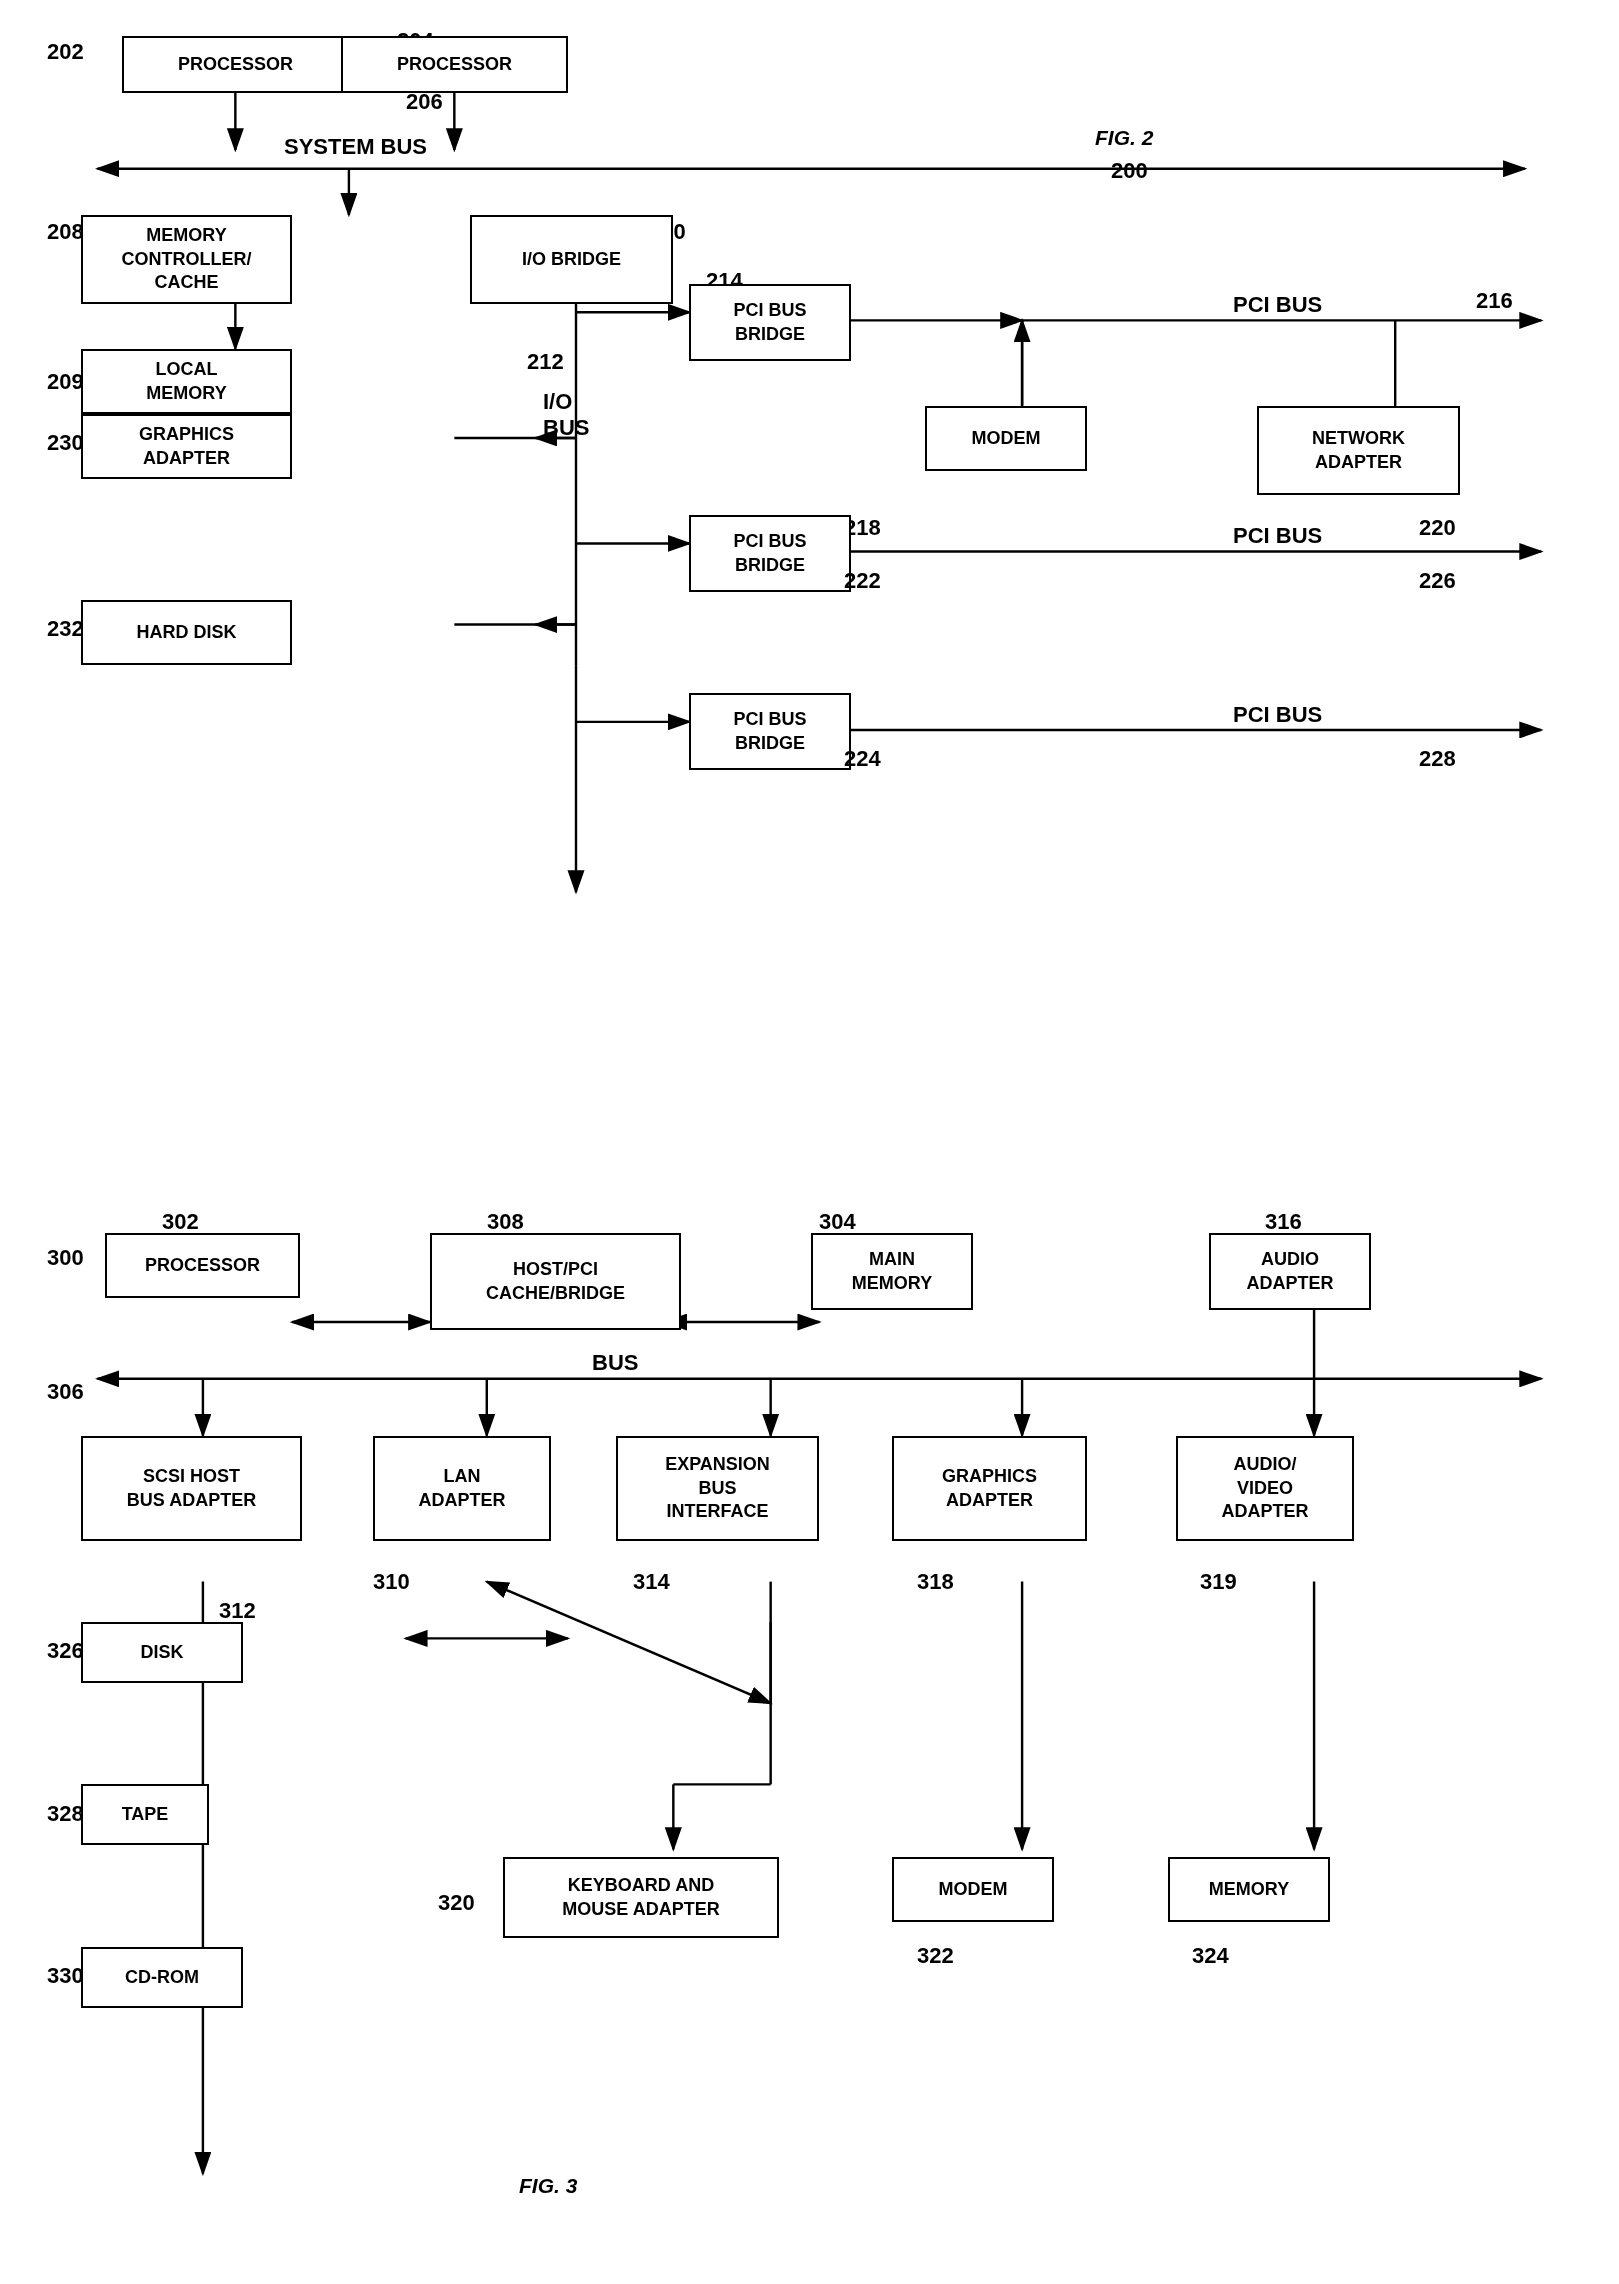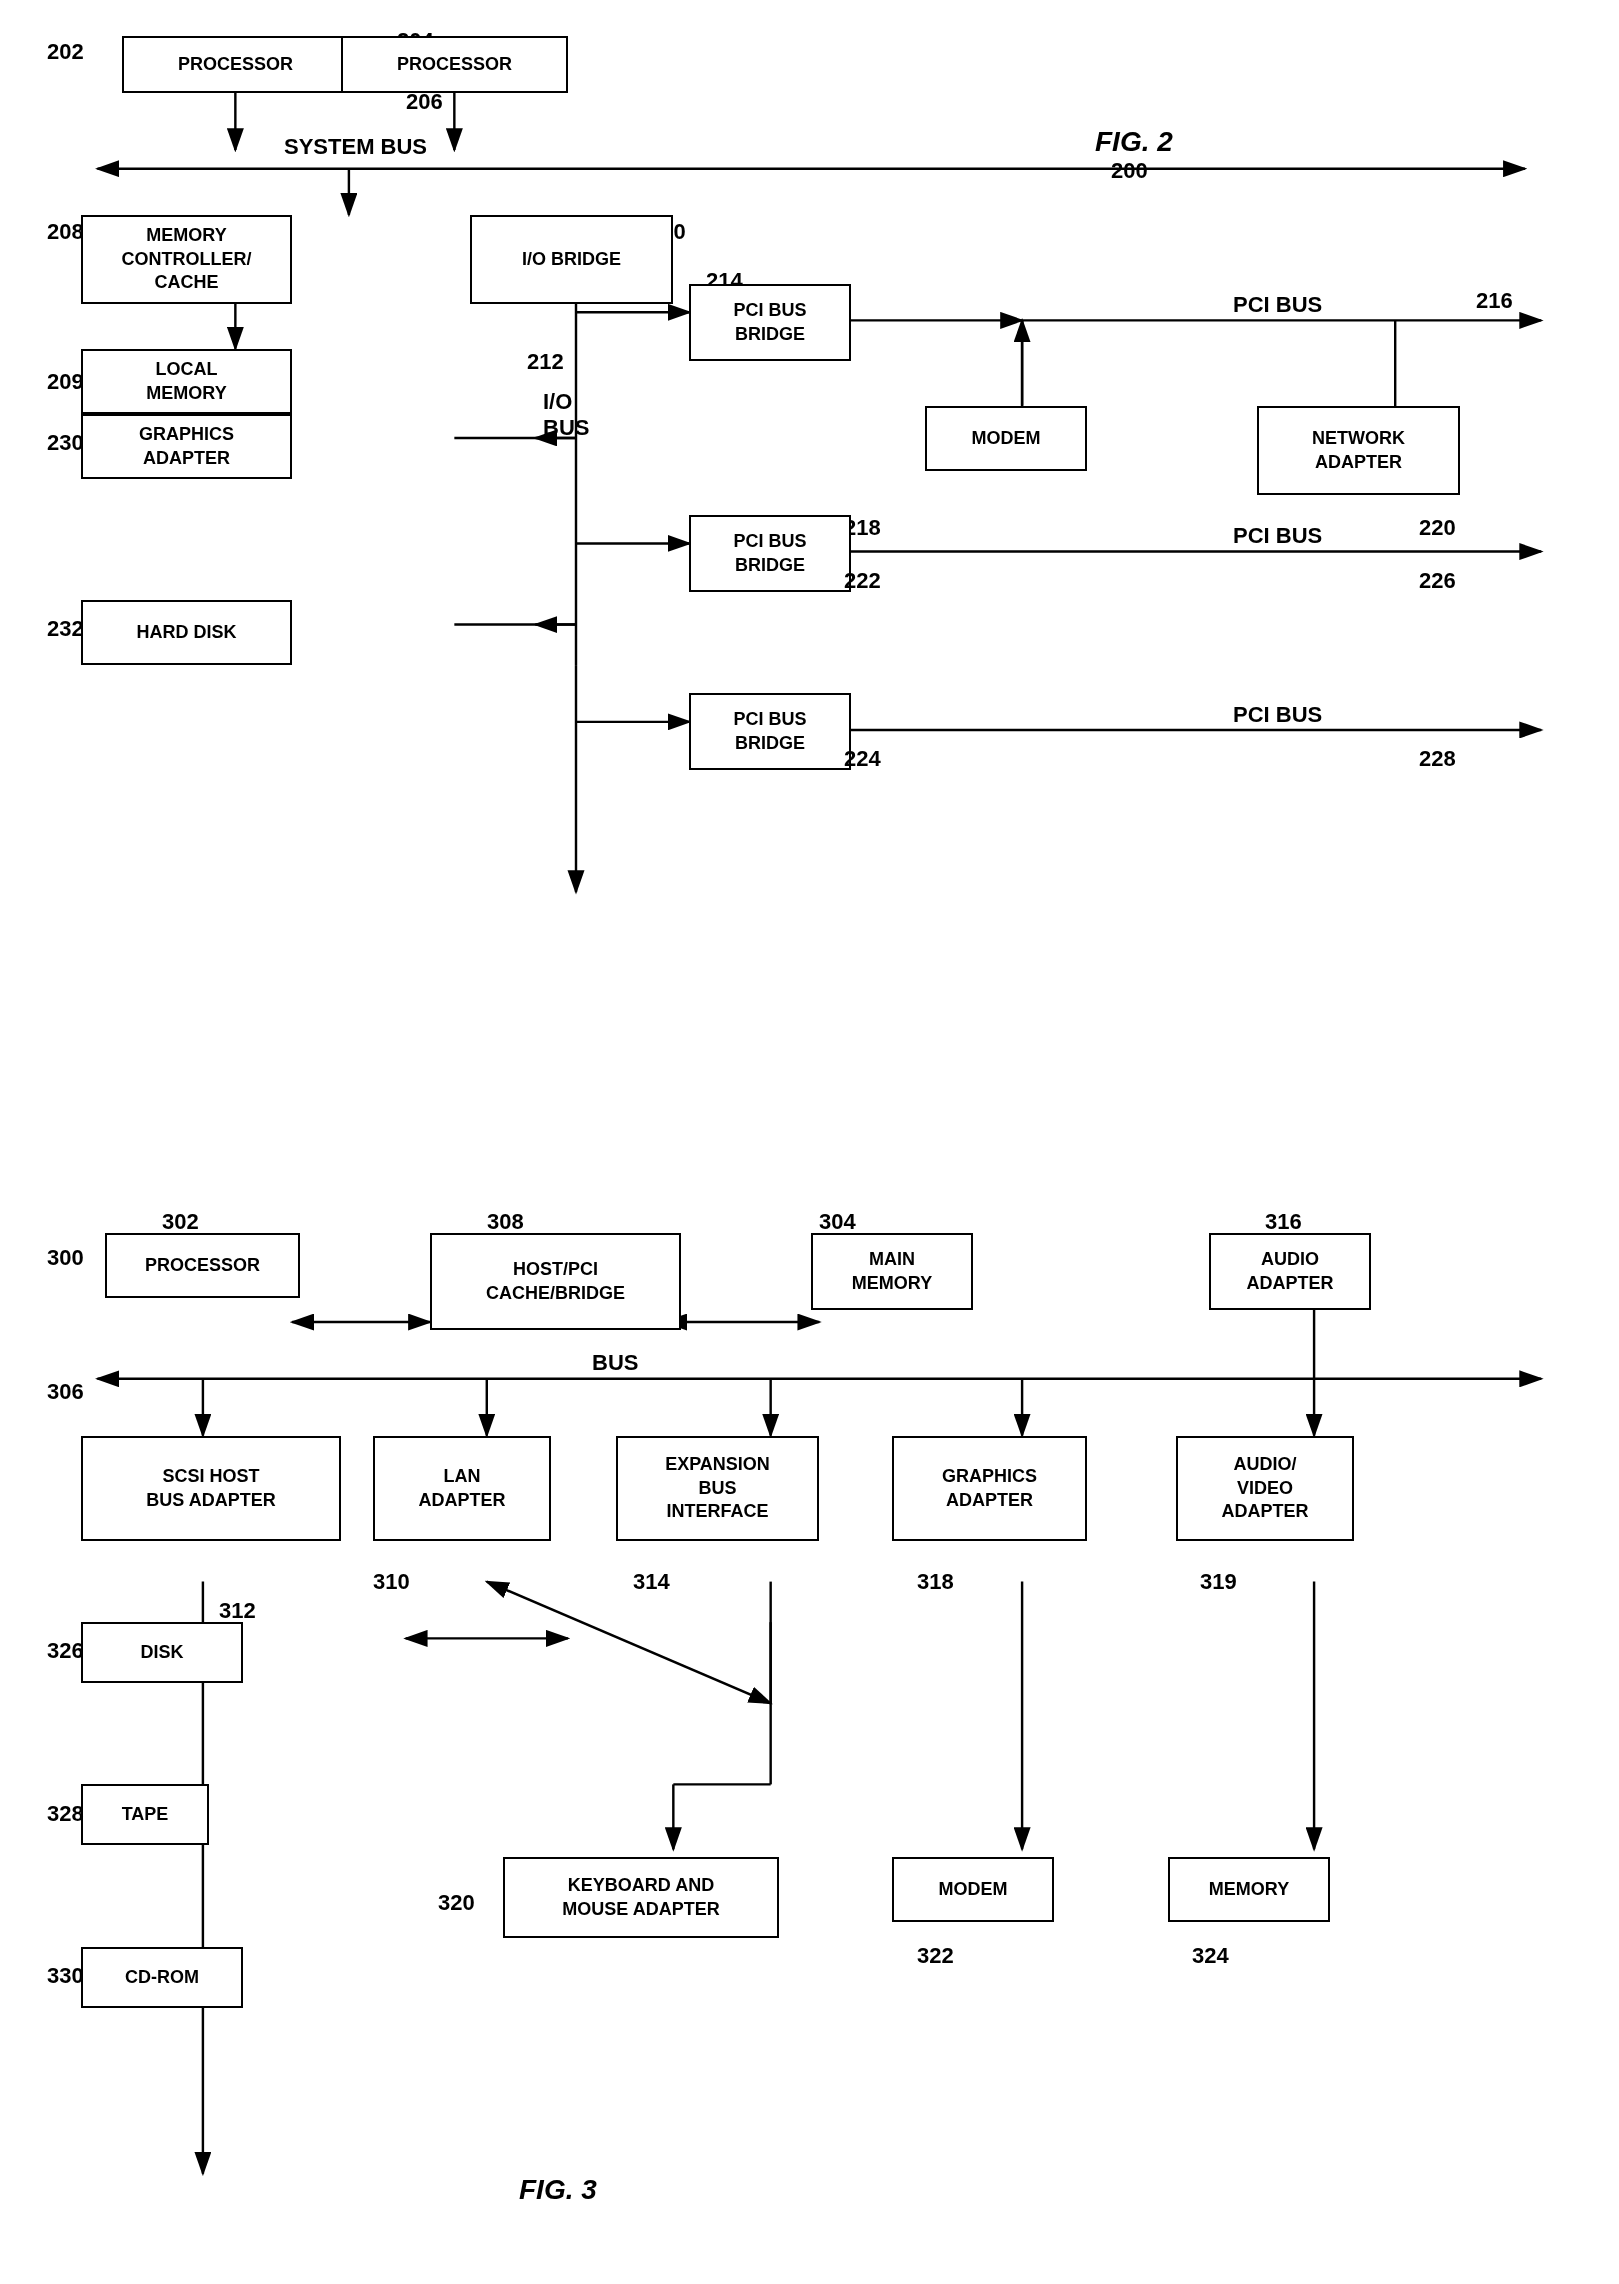--- a/index.html
+++ b/index.html
@@ -30,21 +30,21 @@
       line-height: 1.3;
     }
     .label {
       position: absolute;
       font-size: 22px;
       font-weight: bold;
       background: transparent;
     }
     .italic-label {
       position: absolute;
-      font-size: 28px;
+      font-size: 21px;
       font-style: italic;
       font-weight: bold;
     }
     
     svg.arrows {
       position: absolute;
       top: 0;
       left: 0;
       width: 1620px;
       height: 2284px;
@@ -242,21 +242,21 @@
   <div class="box" style="left:811px; top:1233px; width:162px; height:77px;">MAIN<br>MEMORY</div>
 
   <div class="label" style="left:1265px; top:1209px;">316</div>
 
   <div class="box" style="left:1209px; top:1233px; width:162px; height:77px;">AUDIO<br>ADAPTER</div>
 
   <div class="label" style="left:592px; top:1350px;">BUS</div>
 
   <div class="label" style="left:47px; top:1379px;">306</div>
 
-  <div class="box" style="left:81px; top:1436px; width:260px; height:105px;">SCSI HOST<br>BUS ADAPTER</div>
+  <div class="box" style="left:81px; top:1436px; width:221px; height:105px;">SCSI HOST<br>BUS ADAPTER</div>
 
   <div class="label" style="left:373px; top:1569px;">310</div>
 
   <div class="box" style="left:373px; top:1436px; width:178px; height:105px;">LAN<br>ADAPTER</div>
 
   <div class="label" style="left:633px; top:1569px;">314</div>
 
   <div class="box" style="left:616px; top:1436px; width:203px; height:105px;">EXPANSION<br>BUS<br>INTERFACE</div>
 
   <div class="label" style="left:917px; top:1569px;">318</div>

